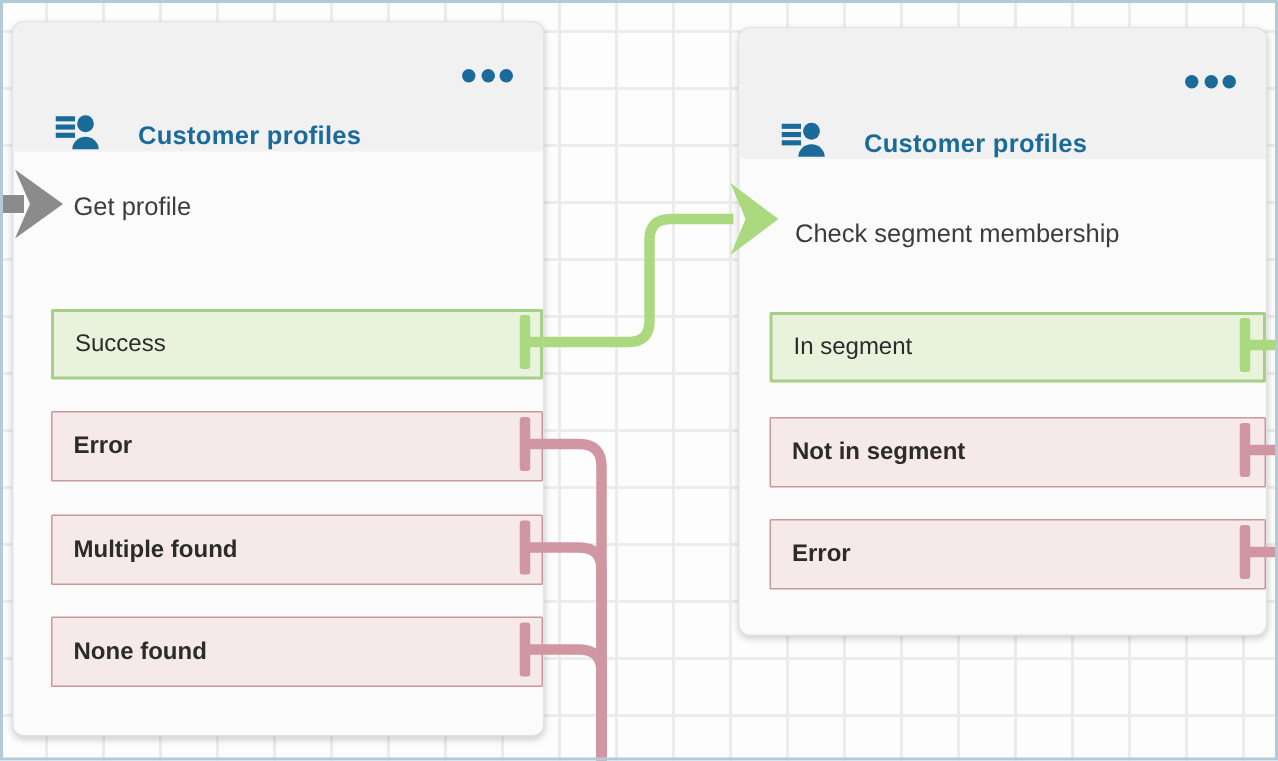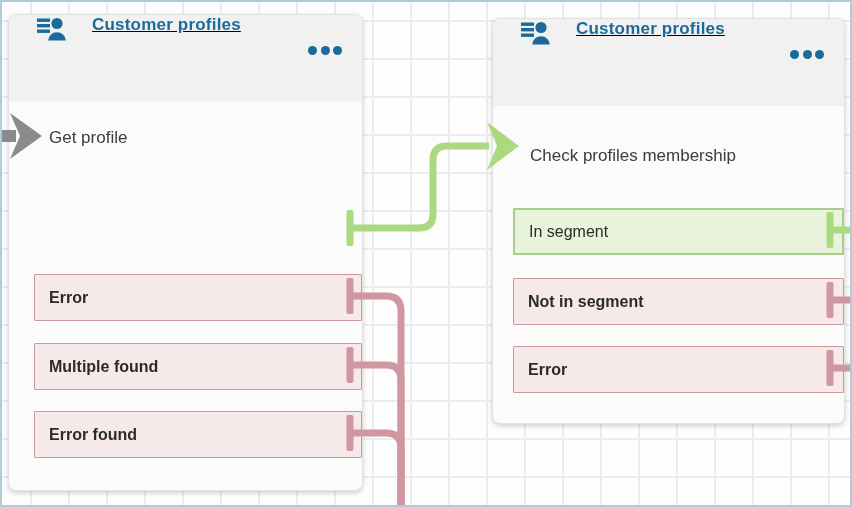--- a/index.html
+++ b/index.html
@@ -29,24 +29,23 @@
     background:var(--card_bg,#fbfbfb);
     border:1px solid #e2e2e2;
     border-radius:8px;
     box-shadow:0 2px 5px rgba(0,0,0,.18);
     box-sizing:border-box;
   }
   .card-header{
     height:86px;
     background:var(--header_bg,#f1f1f1);
     border-radius:7px 7px 0 0;
-    display:flex;align-items:flex-start;
+    display:flex;align-items:flex-end;
     padding-left:28px;
     position:relative;
-    text-decoration:underline;
   }
   .block-icon{flex:0 0 auto;}
   .block-icon svg{display:block;}
   .card-title{
     margin-left:25px;
     font-size:17px;font-weight:700;
     color:var(--accent_blue,#1a6b99);
     letter-spacing:.2px;
   }
   .dots{
@@ -104,28 +103,31 @@
       </svg>
     </span>
     <span class="card-title">Customer profiles</span>
     <div class="dots">
       <span></span>
         <span></span>
         <span></span>
     </div>
   </div>
   <div class="action-label" style="left:40px;top:113px;">Get profile</div>
+  <div class="row success" style="left:25px;top:191px;width:328px;">
+    <span>Success</span>
+  </div>
   <div class="row error" style="left:25px;top:259px;width:328px;">
     <span>Error</span>
   </div>
   <div class="row error" style="left:25px;top:328px;width:328px;">
     <span>Multiple found</span>
   </div>
   <div class="row error" style="left:25px;top:396px;width:328px;">
-    <span>Error found</span>
+    <span>None found</span>
   </div>
 </div>
 
 <div class="card" style="left:492px;top:18px;width:353px;height:406px;">
   <div class="card-header" style="height:87px;">
     <span class="block-icon">
       <svg width="30" height="27" viewBox="0 0 30 27" fill="#1a6b99">
         <rect x="0" y="3.5" width="13" height="3.4"></rect>
         <rect x="0" y="9" width="13" height="3.4"></rect>
         <rect x="0" y="14.5" width="13" height="3.4"></rect>
@@ -133,21 +135,21 @@
         <path d="M11.2 25.5 a8.8 8.3 0 0 1 17.6 0 z"></path>
       </svg>
     </span>
     <span class="card-title">Customer profiles</span>
     <div class="dots">
       <span></span>
         <span></span>
         <span></span>
     </div>
   </div>
-  <div class="action-label" style="left:37px;top:127px;">Check profiles membership</div>
+  <div class="action-label" style="left:37px;top:127px;">Check segment membership</div>
   <div class="row success" style="left:20px;top:189px;width:331px;">
     <span>In segment</span>
   </div>
   <div class="row error" style="left:20px;top:259px;width:331px;">
     <span>Not in segment</span>
   </div>
   <div class="row error" style="left:20px;top:327px;width:331px;">
     <span>Error</span>
   </div>
 </div>

